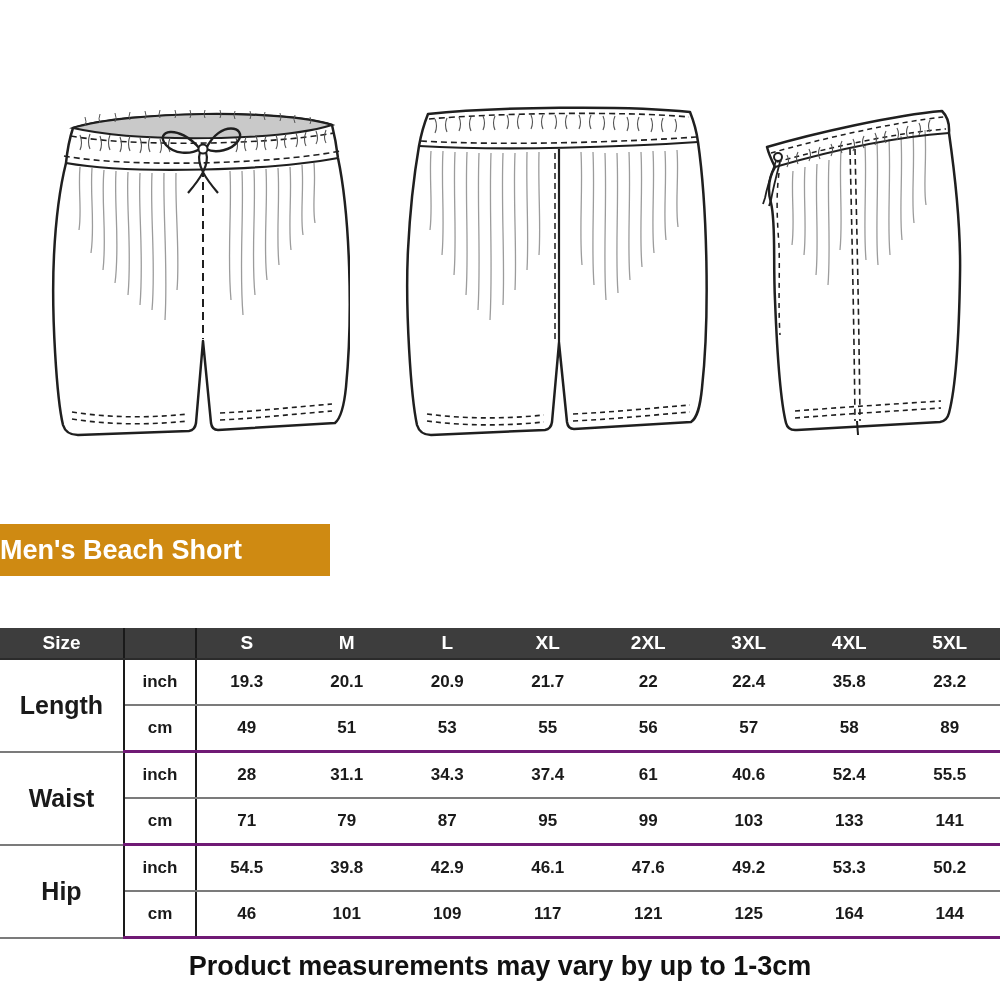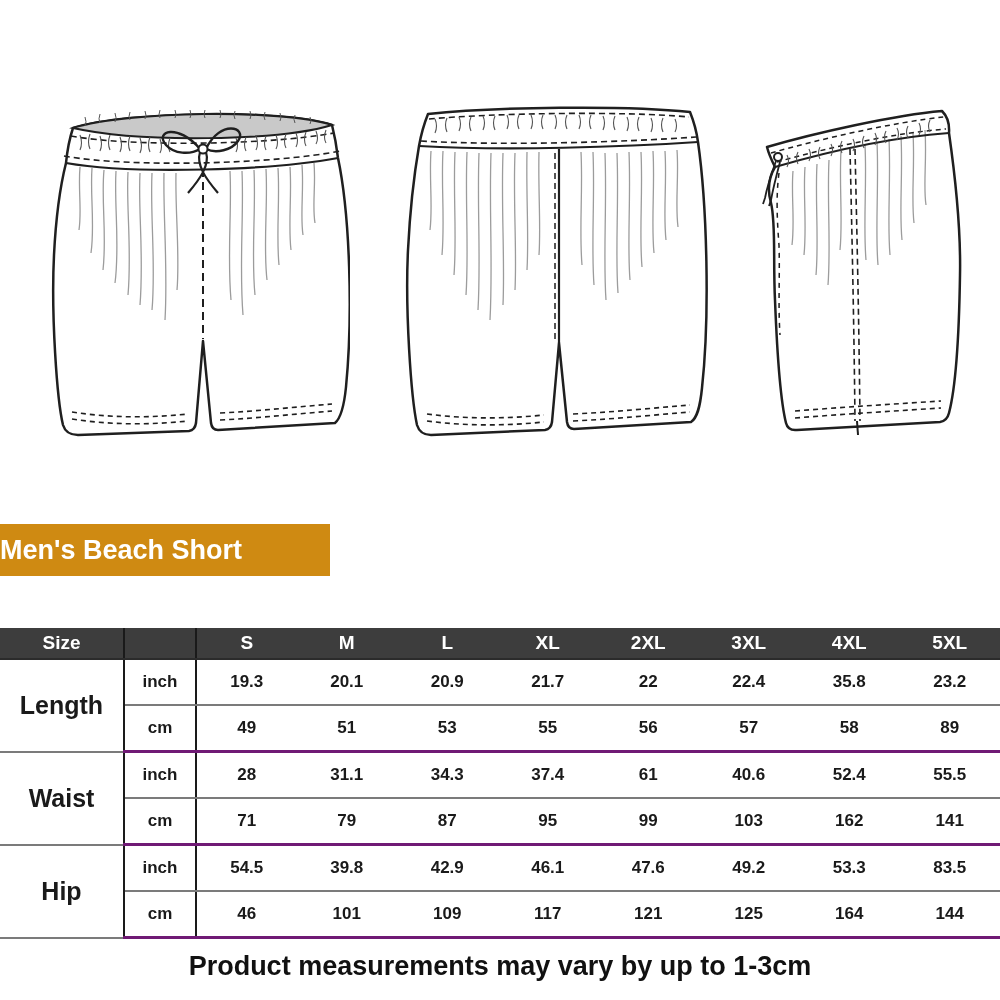--- a/index.html
+++ b/index.html
@@ -202,35 +202,35 @@
         <td>55.5</td>
       </tr>
       <tr class="sec-end">
         <td class="unit v-line">cm</td>
         <td>71</td>
         <td>79</td>
         <td>87</td>
         <td>95</td>
         <td>99</td>
         <td>103</td>
-        <td>162</td>
+        <td>133</td>
         <td>141</td>
       </tr>
 
       <tr class="mid">
         <td rowspan="2" class="meas v-line">Hip</td>
         <td class="unit v-line">inch</td>
         <td>54.5</td>
         <td>39.8</td>
         <td>42.9</td>
         <td>46.1</td>
         <td>47.6</td>
         <td>49.2</td>
         <td>53.3</td>
-        <td>83.5</td>
+        <td>50.2</td>
       </tr>
       <tr class="sec-end">
         <td class="unit v-line">cm</td>
         <td>46</td>
         <td>101</td>
         <td>109</td>
         <td>117</td>
         <td>121</td>
         <td>125</td>
         <td>164</td>

